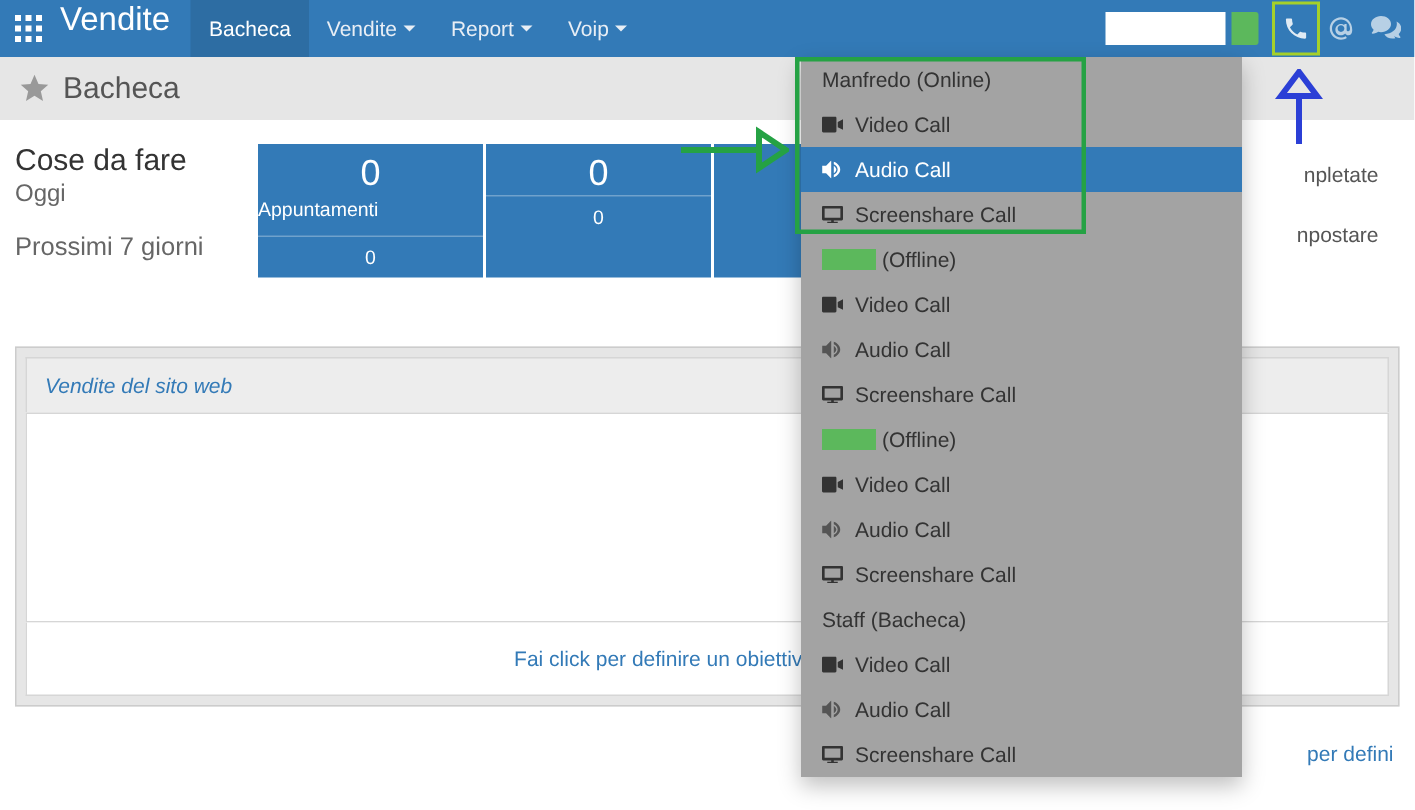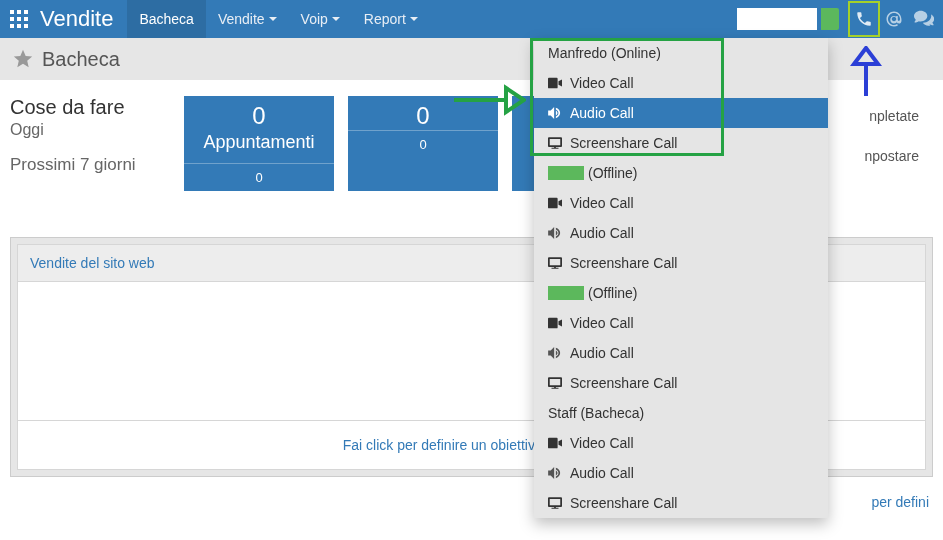--- a/index.html
+++ b/index.html
@@ -1,61 +1,61 @@
 <!DOCTYPE html>
 <html><head>
 <meta charset="utf-8">
 <style>
   * { box-sizing: border-box; margin: 0; padding: 0; }
   body { font-family: -apple-system, Helvetica, Arial, sans-serif; font-size: 14px; background: #fff; width: 943px; height: 540px; overflow: hidden; position: relative; }
   
   
-  .topbar { background: #337ab7; height: 38px; display: flex; align-items: center; color: #fff; }
+  .topbar { background: #337ab7; height: 38px; display: flex; align-items: flex-start; color: #fff; }
   .apps-icon { width: 38px; height: 38px; display: flex; align-items: center; justify-content: center; }
   .brand { font-size: 22px; font-weight: 400; padding: 0 14px 0 2px; }
   .nav { display: flex; height: 100%; }
   .nav-item { display: flex; align-items: center; padding: 0 12px; cursor: pointer; font-size: 14px; color: #e8eef5; white-space: nowrap; }
   .nav-item.active { background: #2d6da3; color: #fff; }
   .nav-item .caret, .topbar .caret { margin-left: 4px; }
   .caret { display: inline-block; width: 0; height: 0; border-left: 4px solid transparent; border-right: 4px solid transparent; border-top: 4px solid currentColor; }
   .top-right { margin-left: auto; display: flex; align-items: center; height: 100%; padding-right: 4px; }
   .search-box { width: 80px; height: 22px; background: #fff; border-radius: 0; margin-right: 4px; }
   .progress-strip { width: 18px; height: 22px; background: #5cb85c; margin-right: 10px; border-radius: 0 2px 2px 0; }
   .icon-btn { width: 30px; height: 34px; display: flex; align-items: center; justify-content: center; opacity: 0.85; }
   .phone-highlight { outline: 2px solid #b9e012; outline-offset: -1px; }
   
   
   .page-head { background: #e6e6e6; height: 42px; display: flex; align-items: center; padding: 0 12px; }
   .page-head svg { margin-right: 8px; }
   .page-head h1 { font-size: 20px; font-weight: 500; color: #555; }
   
   
   .content { padding: 16px 10px; }
-  .row { display: flex; gap: 14px; }
+  .row { display: flex; gap: 2px; }
   .todo-card { width: 160px; }
   .todo-title { font-size: 20px; color: #333; margin-bottom: 2px; }
   .todo-sub { font-size: 16px; color: #666; margin-bottom: 16px; }
   .todo-sub2 { font-size: 17px; color: #666; }
   .stat-card { background: #337ab7; color: #fff; width: 150px; }
   .stat-big { text-align: center; font-size: 24px; padding: 6px 0 0 0; }
-  .stat-label { text-align: center; font-size: 18px; padding: 2px 0 10px 0; }
+  .stat-label { font-size: 13px; padding: 2px 0 10px 0; }
   .stat-foot { text-align: center; font-size: 13px; padding: 6px 0; border-top: 1px solid rgba(255,255,255,0.3); }
   .my-label { background: #337ab7; color: #fff; width: 150px; display: flex; align-items: center; justify-content: center; font-size: 15px; padding: 28px 0; }
   .right-info { margin-left: auto; font-size: 14px; color: #555; padding-right: 14px; }
   .right-info div { text-align: right; padding: 12px 0; }
   
   
   .panel-outer { margin: 30px 10px 0 10px; border: 1px solid #ccc; padding: 6px; background: #e6e6e6; }
-  .panel-head { background: #ededed; padding: 10px 12px; color: #337ab7; font-size: 14px; border: 1px solid #d6d6d6; border-bottom: none; }
+  .panel-head { background: #ededed; padding: 10px 12px; color: #337ab7; font-size: 14px; border: 1px solid #d6d6d6; border-bottom: none; font-style: italic; }
   .panel-body { background: #fff; border: 1px solid #d6d6d6; height: 140px; }
   .panel-foot { background: #fff; text-align: center; padding: 16px 0; color: #337ab7; font-size: 14px; border: 1px solid #d6d6d6; border-top: none; }
   .link-trunc { position: absolute; right: 14px; bottom: 30px; color: #337ab7; font-size: 14px; }
   
   
-  .dropdown { position: absolute; top: 38px; left: 534px; width: 294px; background: #e5e5e5; box-shadow: 0 6px 14px rgba(0,0,0,0.25); }
+  .dropdown { position: absolute; top: 38px; left: 534px; width: 294px; background: #a3a3a3; box-shadow: 0 6px 14px rgba(0,0,0,0.25); }
   .dd-item { padding: 7px 14px; font-size: 14px; color: #333; cursor: pointer; display: flex; align-items: center; }
   .dd-item.header { font-size: 14px; color: #333; cursor: default; }
   .dd-item.header .green-chip { width: 36px; height: 14px; background: #5cb85c; margin-right: 4px; display: inline-block; }
   .dd-item.selected { background: #337ab7; color: #fff; }
   .dd-item svg, .dd-item .ico { margin-right: 8px; flex-shrink: 0; }
   .ico { display: inline-block; width: 14px; height: 12px; }
   
   
   .green-box { position: absolute; top: 38px; left: 530px; width: 194px; height: 118px; border: 3px solid #25a244; pointer-events: none; z-index: 5; }
   
@@ -86,25 +86,25 @@
   <div class="brand">Vendite</div>
   <div class="nav">
     <div class="nav-item active">
         <span>Bacheca</span>
       </div>
     <div class="nav-item">
         <span>Vendite</span>
         <span class="caret"></span>
       </div>
     <div class="nav-item">
+        <span>Report</span>
+        <span class="caret"></span>
+      </div>
+    <div class="nav-item">
         <span>Voip</span>
-        <span class="caret"></span>
-      </div>
-    <div class="nav-item">
-        <span>Report</span>
         <span class="caret"></span>
       </div>
   </div>
   <div class="top-right">
     <div class="search-box"></div>
     <div class="progress-strip"></div>
     <div class="icon-btn phone-highlight">
       <svg width="18" height="18" viewBox="0 0 24 24">
           <path fill="#fff" d="M6.6 10.8c1.4 2.8 3.8 5.1 6.6 6.6l2.2-2.2c.3-.3.7-.4 1-.2 1.1.4 2.4.6 3.6.6.6 0 1 .4 1 1V20c0 .6-.4 1-1 1C10.6 21 3 13.4 3 4c0-.6.4-1 1-1h3.5c.6 0 1 .4 1 1 0 1.2.2 2.5.6 3.6.1.3 0 .7-.2 1l-2.3 2.2z"></path>
         </svg>

